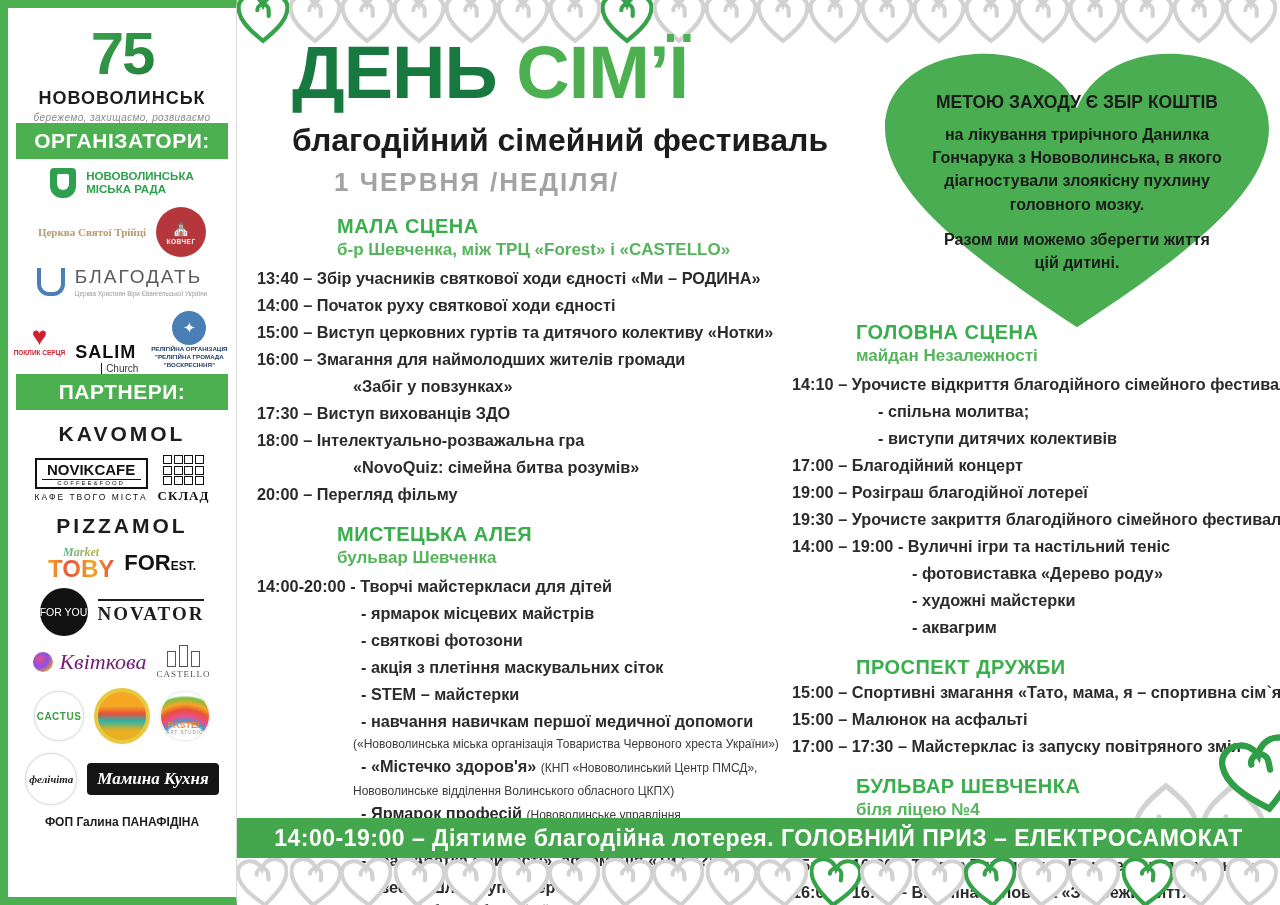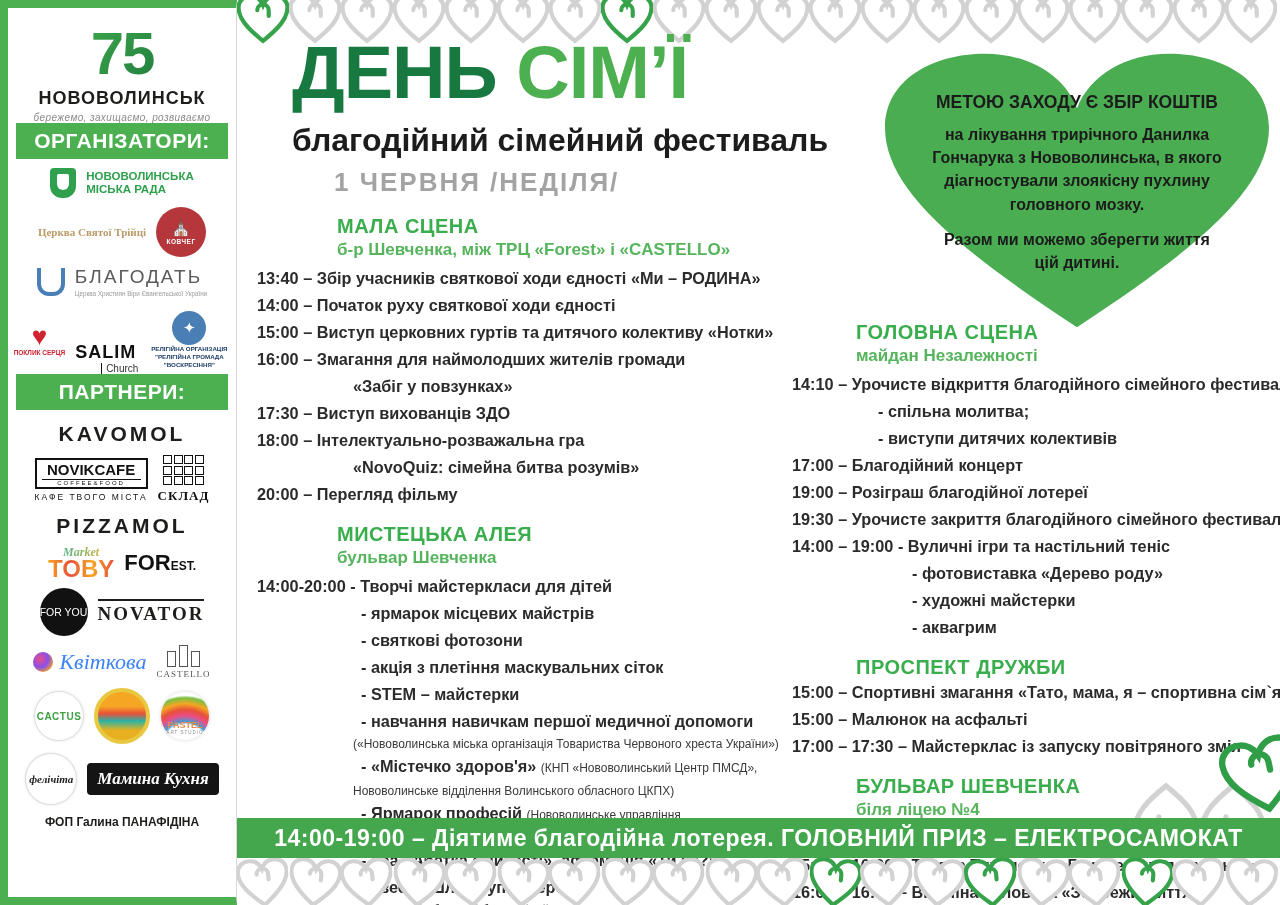--- a/index.html
+++ b/index.html
@@ -62,21 +62,21 @@
     background:linear-gradient(90deg,#2ab3a6,#e8b020);-webkit-background-clip:text;background-clip:text;color:transparent;}
   .toby .t{font-size:24px;font-weight:800;
     background:linear-gradient(90deg,#f5a623,#e8503a,#f5a623,#e8503a);-webkit-background-clip:text;background-clip:text;color:transparent;}
   .forest{font-weight:800;color:#111;}
   .forest .big{font-size:22px;}
   .forest .small{font-size:12px;}
   .foryou{width:48px;height:48px;background:#111;color:#fff;font-size:10.5px;font-weight:400;line-height:1.05;text-align:center;}
   .novator{font-family:"Liberation Serif",serif;font-size:19px;font-weight:700;letter-spacing:2px;color:#1d1d1b;border-top:2px solid #1d1d1b;padding-top:2px;}
   .kvitkova{display:flex;align-items:center;gap:6px;}
   .kvit-ic{width:20px;height:20px;border-radius:50%;background:radial-gradient(circle at 35% 35%,#e84f8a,#8a4fe8 45%,#f5a623 80%);flex:none;}
-  .kvitkova .t{font-family:"Liberation Serif",serif;font-style:italic;font-size:22px;color:#3b82f6;}
+  .kvitkova .t{font-family:"Liberation Serif",serif;font-style:italic;font-size:22px;color:#701a75;}
   .castello{text-align:center;color:#555;}
   .castello .tw{display:flex;gap:3px;justify-content:center;align-items:flex-end;}
   .castello .tw i{display:block;width:7px;border:1.2px solid #555;}
   .castello .t{font-family:"Liberation Serif",serif;font-size:9px;letter-spacing:1px;margin-top:2px;}
   .cactus{width:48px;height:48px;border:1px solid #ddd;box-shadow:0 0 3px rgba(0,0,0,.12);background:#fff;}
   .cactus .t{font-size:10px;font-weight:800;color:#3e9e44;letter-spacing:.5px;}
   .badge{width:48px;height:48px;border:4px solid #e8c840;background:linear-gradient(180deg,#f5a623 30%,#e8503a 45%,#2ab3a6 60%,#e8b020 80%);}
   .pastel{width:48px;height:48px;border:1px solid #eee;box-shadow:0 0 3px rgba(0,0,0,.12);background:
     radial-gradient(circle at 50% 115%, #fff 38%, #3e9ed6 42%, #e84f8a 52%, #e8503a 62%, #f5a623 72%, #7ac043 82%, #fff 86%);}
   .pastel .t{font-size:9px;font-weight:800;color:#e8884a;margin-top:22px;}

